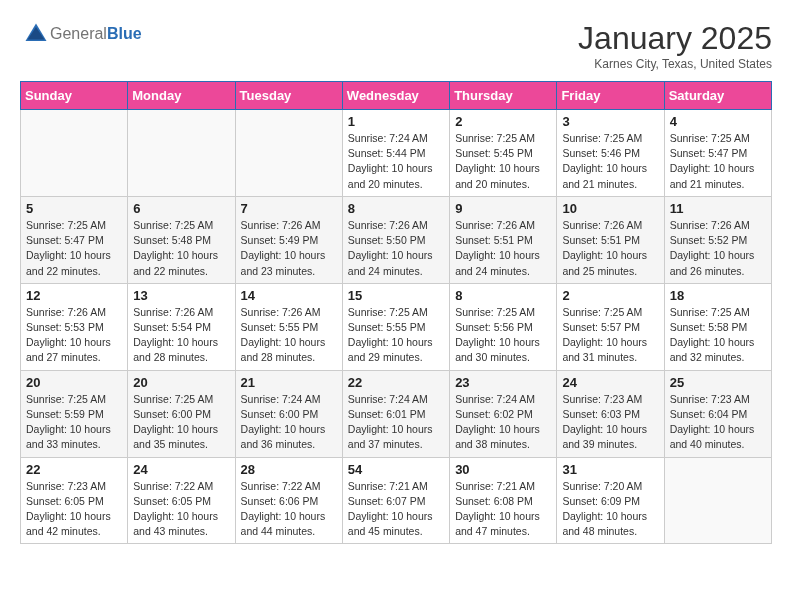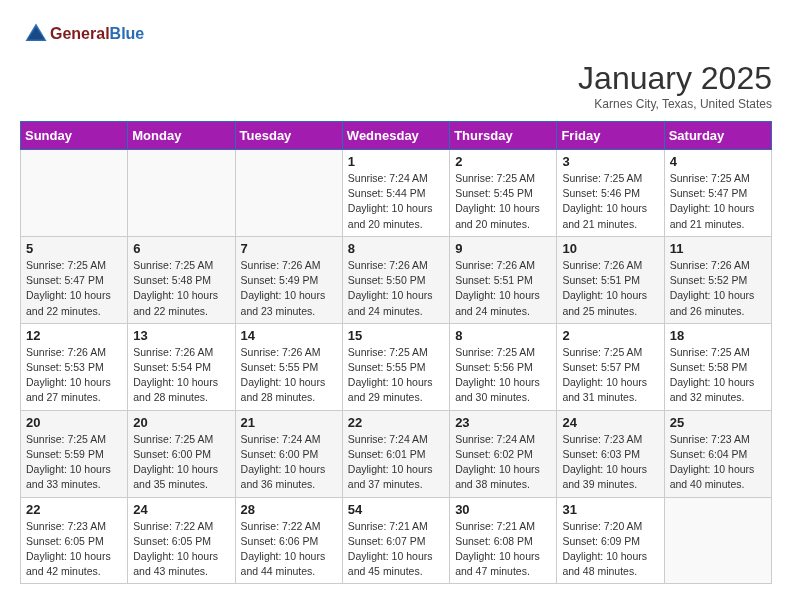--- a/index.html
+++ b/index.html
@@ -20,38 +20,37 @@
       display: flex;
       align-items: center;
     }
     .logo-icon {
       width: 28px;
       height: 28px;
       margin-left: 2px;
     }
     .title-block {
       text-align: right;
-      margin-top: 40px;
     }
     .month-title {
       font-size: 32px;
       font-weight: normal;
       color: #333;
     }
     .location-title {
       font-size: 12px;
       color: #555;
     }
     table {
       width: 100%;
       border-collapse: collapse;
       table-layout: fixed;
     }
     thead tr th {
-      background-color: #a21caf;
+      background-color: #ec4899;
       color: #fff;
       font-size: 13px;
       font-weight: bold;
       padding: 6px 4px;
       text-align: left;
       border: 1px solid #2a6db5;
     }
     tbody tr td {
       border: 1px solid #ccc;
       vertical-align: top;
@@ -84,21 +83,21 @@
 <body>
 
 <div class="header">
   <div class="logo">
     <svg class="logo-icon" viewBox="0 0 40 40">
       <polygon points="20,5 35,30 5,30" fill="#2a6db5"></polygon>
       <polygon points="20,10 32,28 8,28" fill="#1a4a85"></polygon>
     </svg>
     <div>
       <div>
-        <span style="font-size:16px;font-weight:bold;color:#7f1d1d;">General</span><span style="font-size:16px;font-weight:bold;color:#2a6db5;">Blue</span>
+        <span style="font-size:16px;font-weight:normal;color:#737373;">General</span><span style="font-size:16px;font-weight:bold;color:#2a6db5;">Blue</span>
       </div>
     </div>
   </div>
   <div class="title-block">
     <div class="month-title">January 2025</div>
     <div class="location-title">Karnes City, Texas, United States</div>
   </div>
 </div>
 
 <table>

